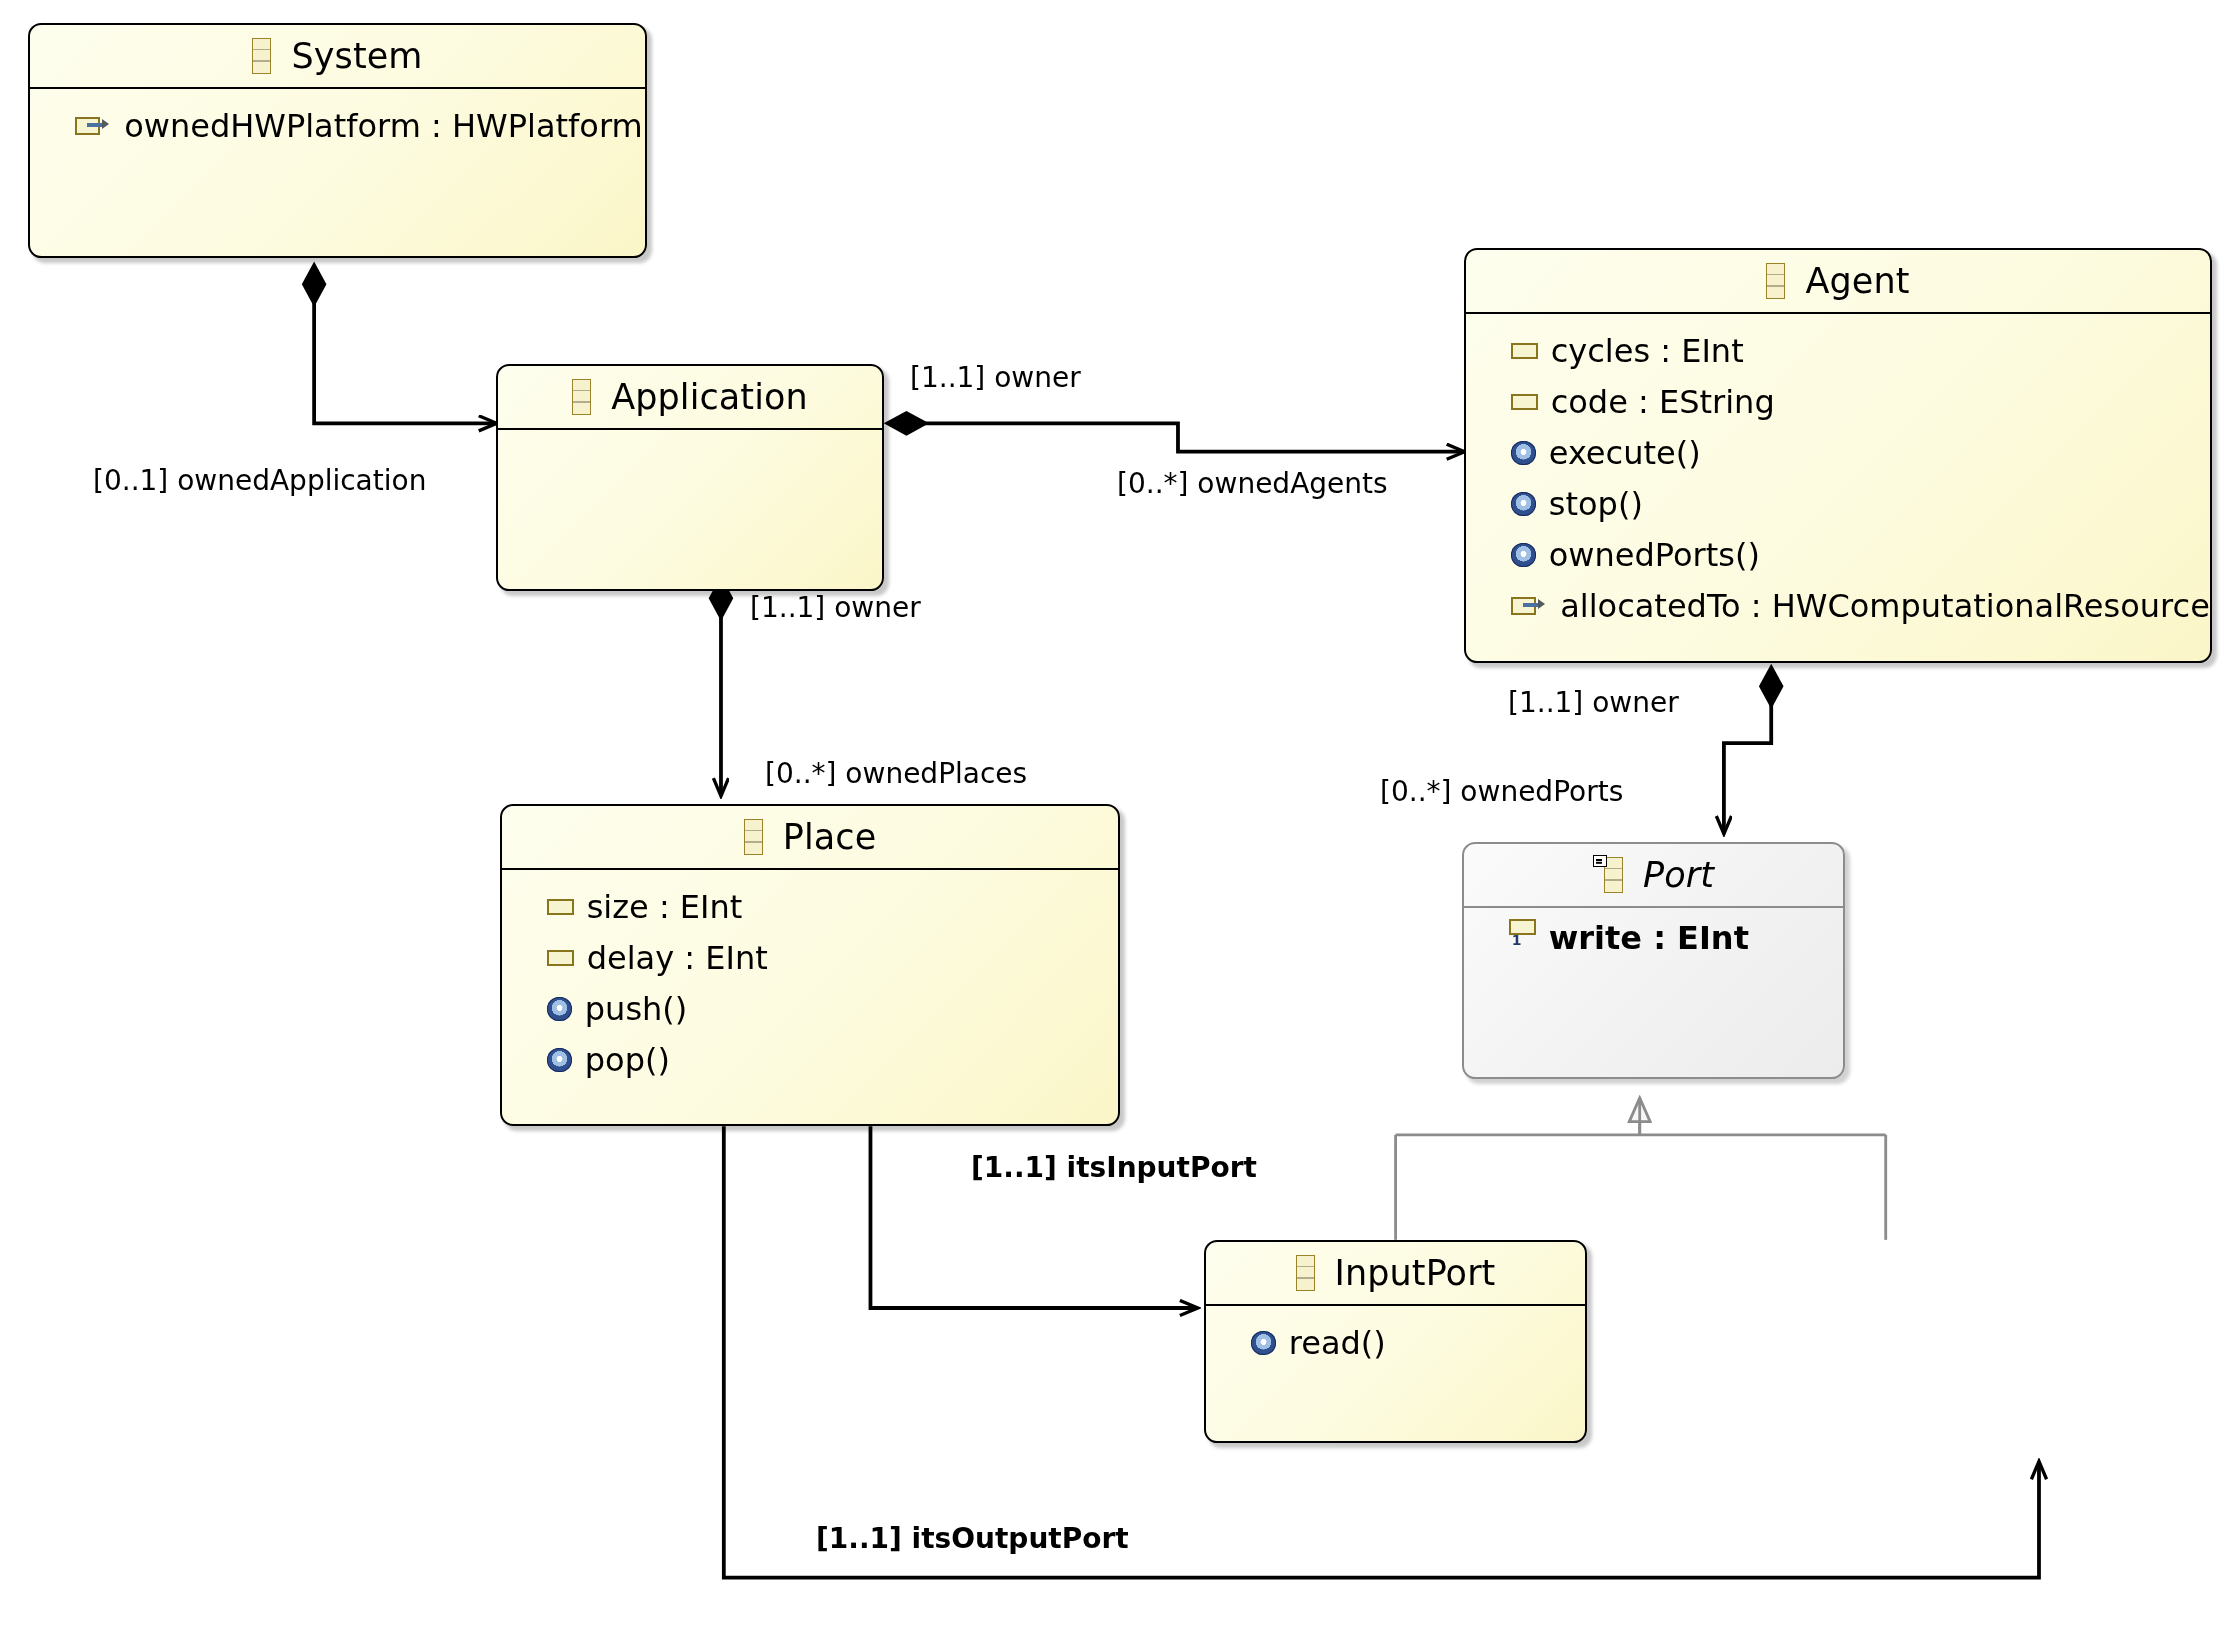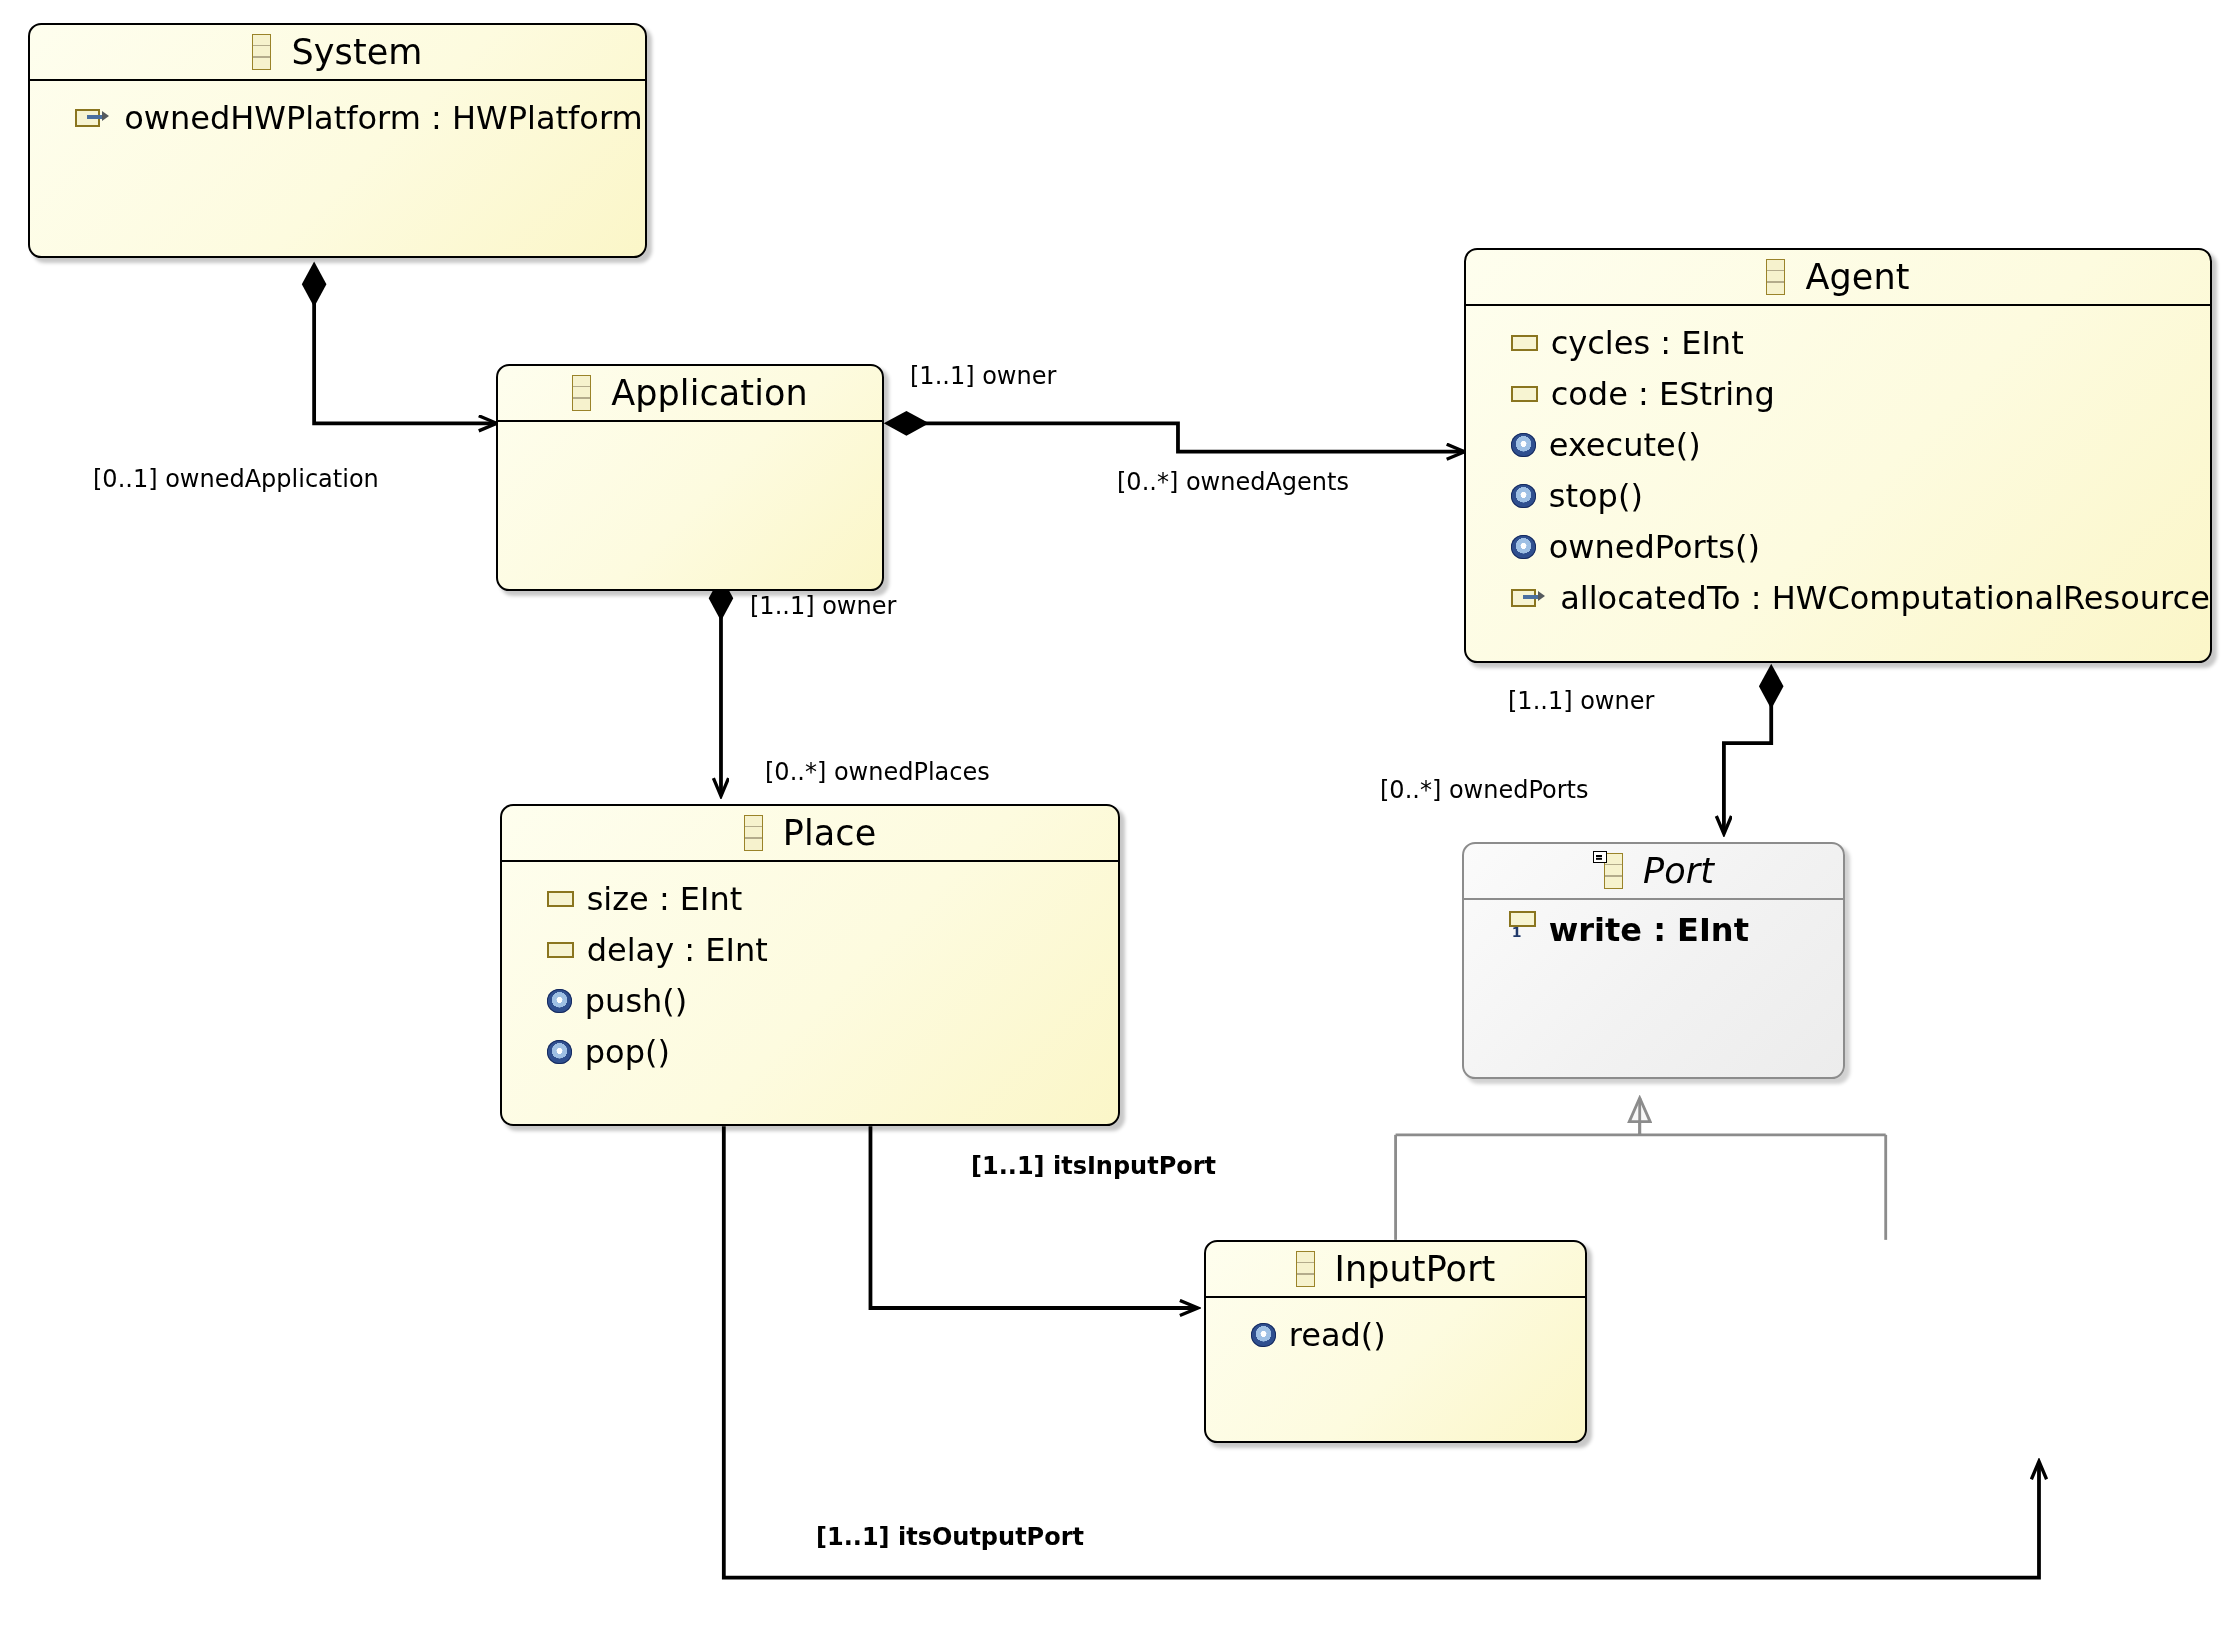--- a/index.html
+++ b/index.html
@@ -36,21 +36,21 @@
     overflow: hidden;
   }
   .uml-class.abstract-cls {
     border: 2.8px solid #8c8c8c;
     background: linear-gradient(135deg, #fbfbfb 0%, #f2f2f2 55%, #ececec 100%);
     box-shadow: 4.7px 4.7px 3.8px rgba(0,0,0,0.18);
     text-align: center;
   }
 
   .cls-header {
-    height: 56px;
+    height: 64px;
     display: flex;
     align-items: center;
     justify-content: center;
     gap: 20px;
     border-bottom: 2.8px solid #000000;
     box-sizing: border-box;
   }
   .abstract-cls .cls-header {
     border-bottom: 2.8px solid #8c8c8c;
   }
@@ -211,21 +211,21 @@
     width: 9.5px; height: 30px;
     background: #2a4684;
     border-radius: 1.9px;
     opacity: 0.85;
     z-index: -1;
   }
 
   
   .edge-label {
     position: absolute;
-    font-size: 24px;
+    font-size: 28px;
     color: #000000;
     white-space: nowrap;
     line-height: 1;
   }
   .edge-label.bold { font-weight: bold; }
 </style>
 </head>
 <body>
 
 <div id="canvas">

